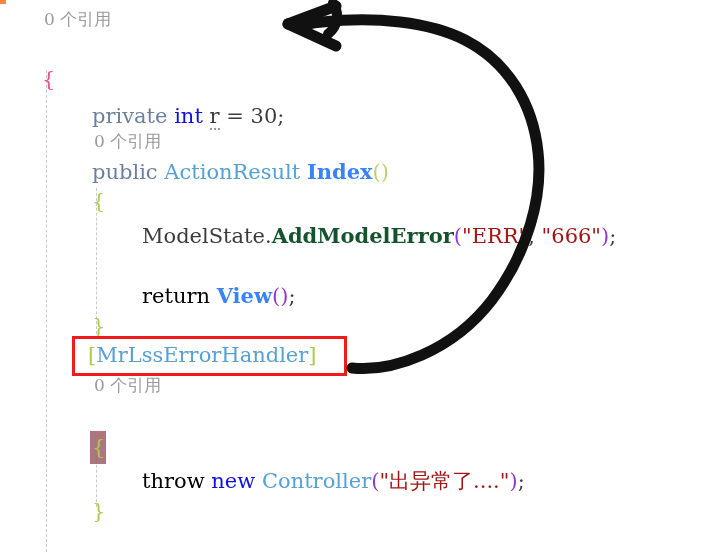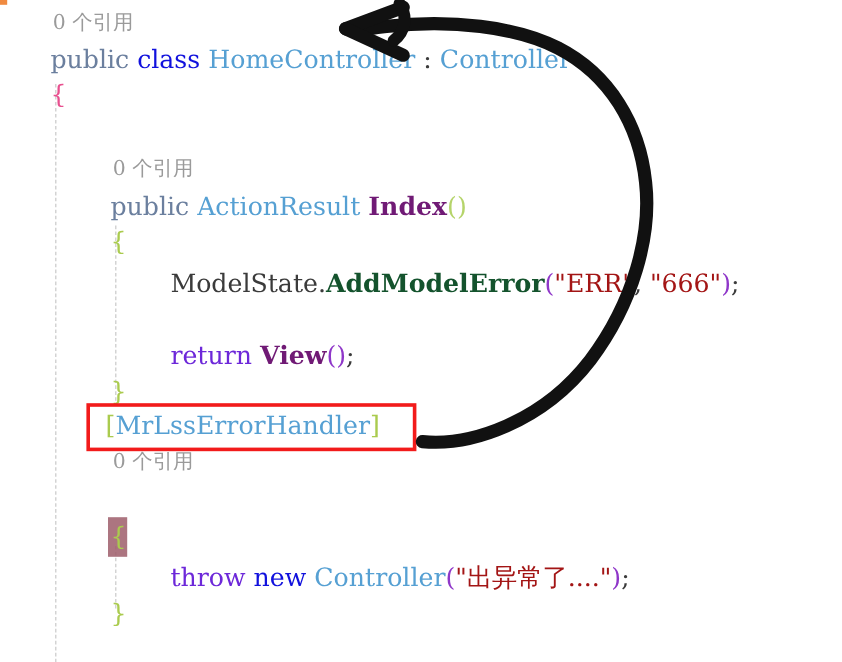--- a/index.html
+++ b/index.html
@@ -37,23 +37,23 @@
     font-size: 17px;
     height: 26px;
     line-height: 26px;
     color: #9a9a9a;
     font-family: "DejaVu Serif", "Liberation Serif", serif;
   }
 
   
   .kw        { color: #6b7f9e; }      
   .kwblue    { color: #1111dd; }      
-  .kwred     { color: #6d28d9; }      
+  .kwred     { color: #000000; }      
   .type      { color: #56a0d3; }      
-  .ident     { color: #701a75; font-weight: bold; }
+  .ident     { color: #3b82f6; font-weight: bold; }
   .method    { color: #14532d; font-weight: bold; }
   .plain     { color: #3b3b3b; }
   .str       { color: #a31515; }
   .paren     { color: #8f37c9; }
   .parengrn  { color: #b5d46a; }
   .brace-pk  { color: #e8508f; }
   .brace-gn  { color: #aacb4e; }
   .attrbr    { color: #aacb4e; }
   .num       { color: #3b3b3b; }
   .unused    { color: #3b3b3b; border-bottom: 2px dotted #9a9a9a; }
@@ -107,24 +107,24 @@
   <div class="guide" style="left:46px; top:70px; height:482px;"></div>
   <div class="guide" style="left:96px; top:188px; height:146px;"></div>
   <div class="guide" style="left:96px; top:455px; height:52px;"></div>
 
   <div class="selblock" style="left:90px; top:431px; width:16px; height:33px;"></div>
 
   <div id="code">
 
     <div class="line codelens" style="left:44px; top:6px;"><span>0 个引用</span></div>
 
-    <div class="line" style="left:42px; top:33px;"><span class="kw">public</span><span class="plain"> </span><span class="kwblue">class</span><span class="plain"> </span><span class="type">HomeController</span><span class="plain"> : </span><span class="type">Controller</span></div>
 
     <div class="line" style="left:42px; top:62px;"><span class="brace-pk">{</span></div>
 
+    <div class="line" style="left:92px; top:99px;"><span class="kw">private</span><span class="plain"> </span><span class="kwblue">int</span><span class="plain"> </span><span class="unused">r</span><span class="plain"> </span><span class="num">= 30;</span></div>
 
     <div class="line codelens" style="left:94px; top:128px;"><span>0 个引用</span></div>
 
     <div class="line" style="left:92px; top:155px;"><span class="kw">public</span><span class="plain"> </span><span class="type">ActionResult</span><span class="plain"> </span><span class="ident">Index</span><span class="parengrn">()</span></div>
 
     <div class="line" style="left:92px; top:184px;"><span class="brace-gn">{</span></div>
 
     <div class="line" style="left:142px; top:219px;"><span class="plain">ModelState.</span><span class="method">AddModelError</span><span class="paren">(</span><span class="str">"ERR"</span><span class="plain">, </span><span class="str">"666"</span><span class="paren">)</span><span class="plain">;</span></div>
 
     <div class="line" style="left:142px; top:279px;"><span class="kwred">return</span><span class="plain"> </span><span class="ident">View</span><span class="paren">()</span><span class="plain">;</span></div>

